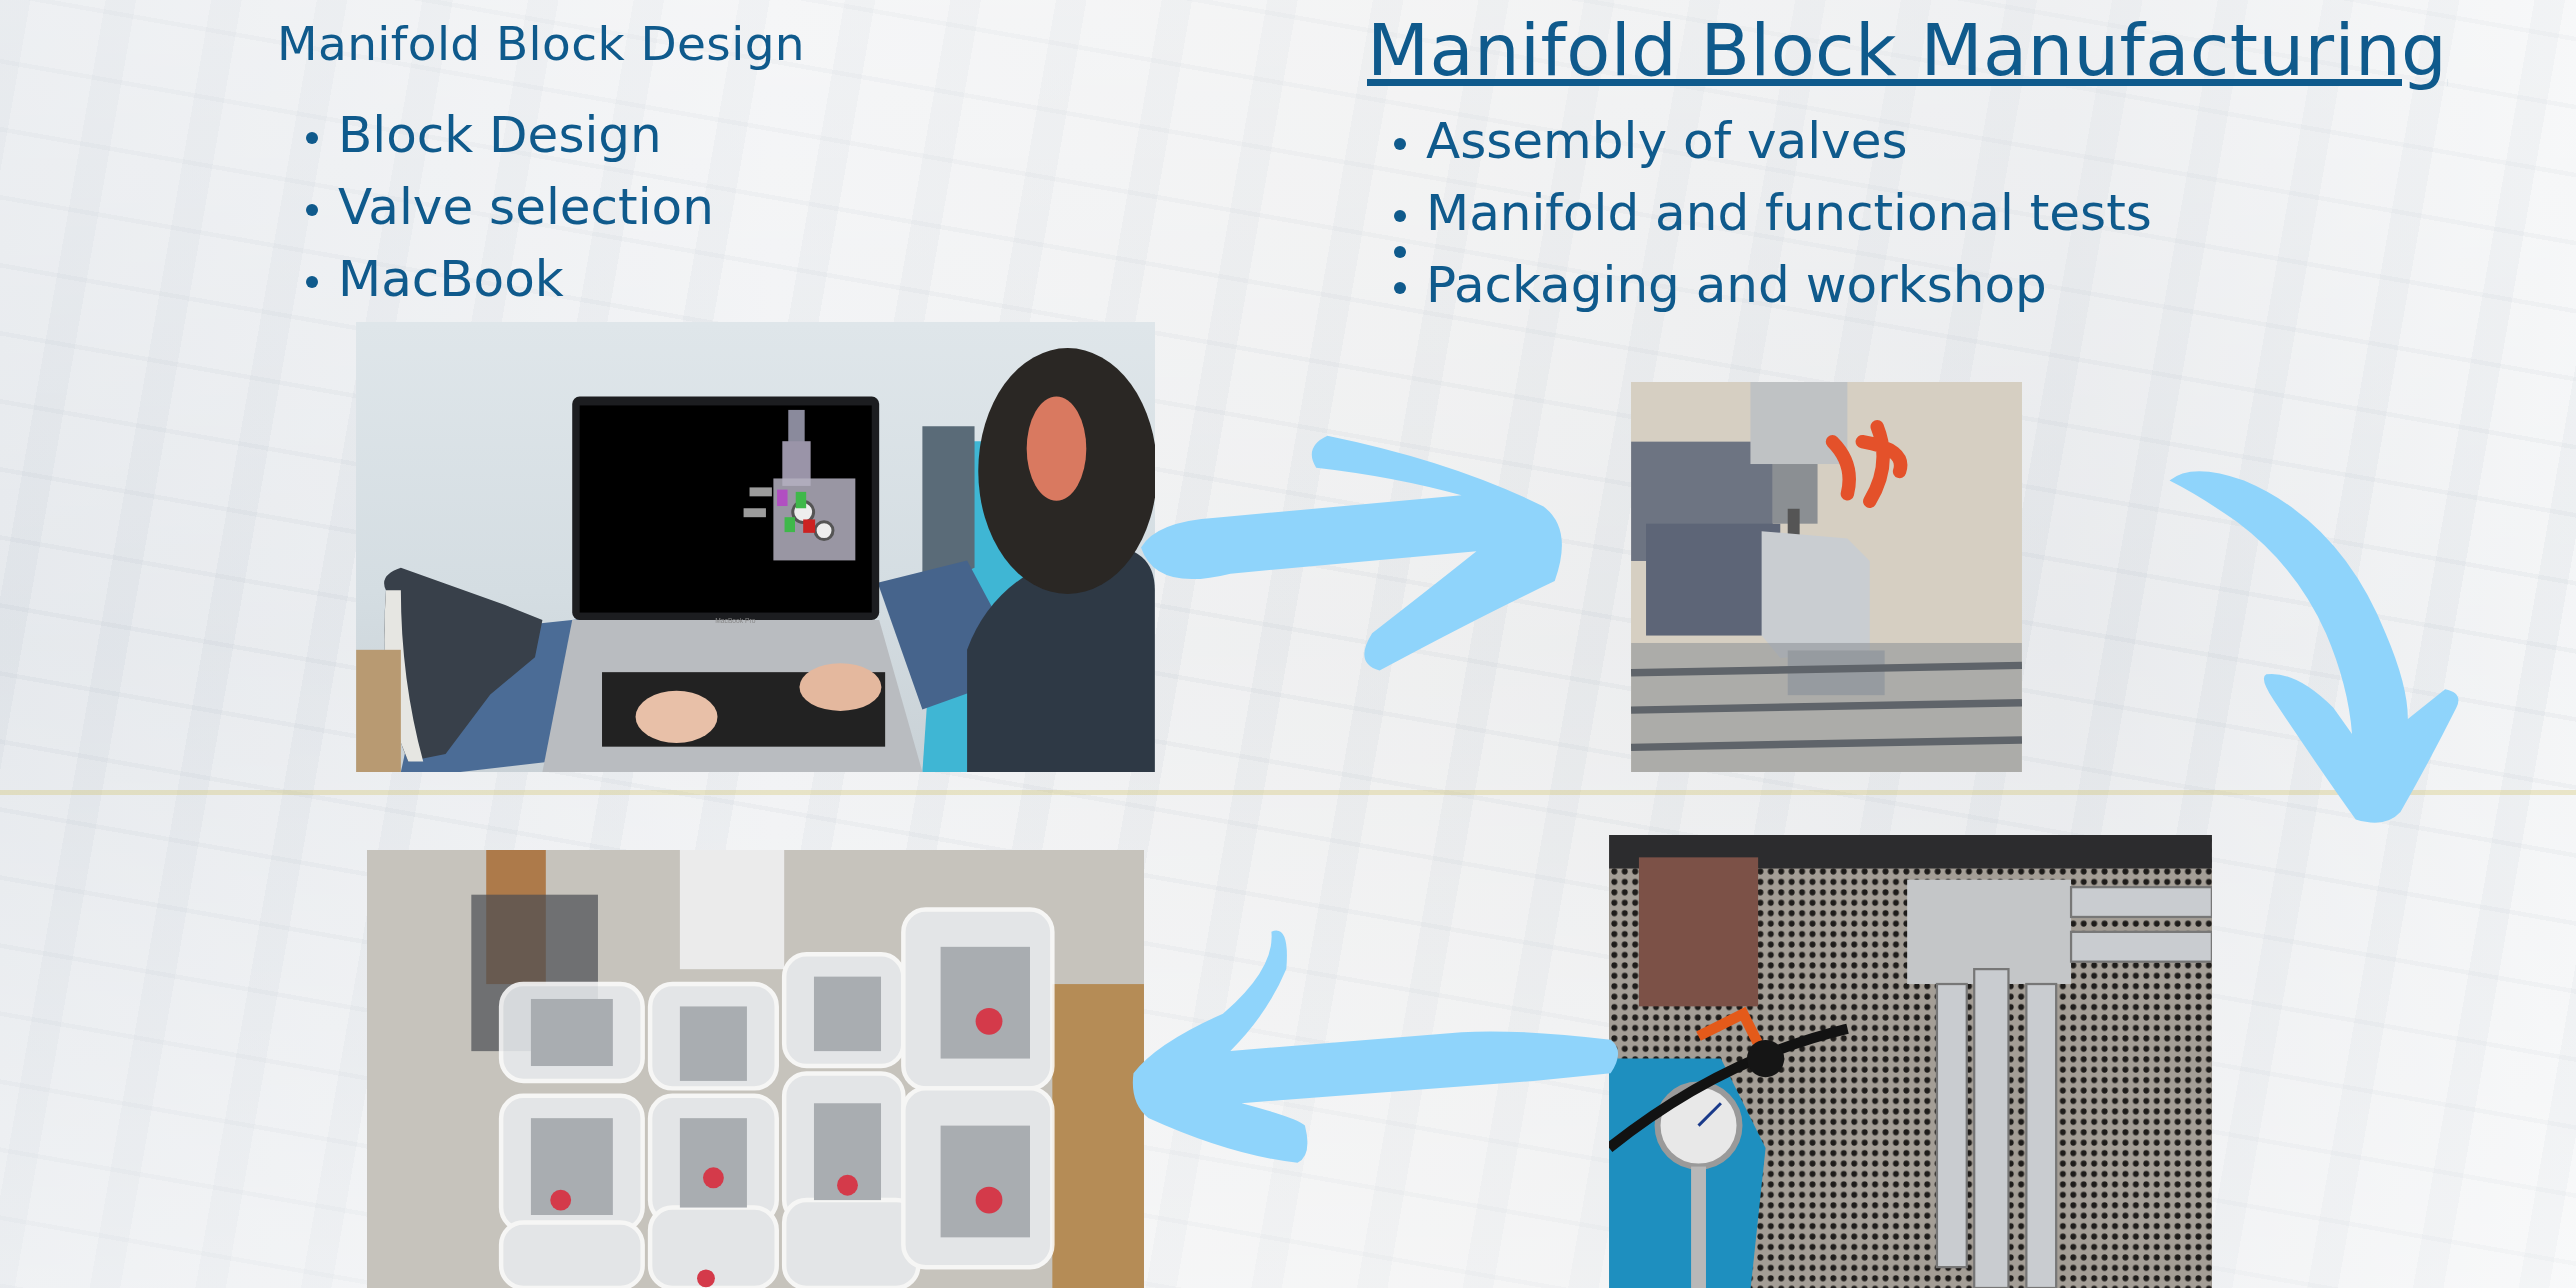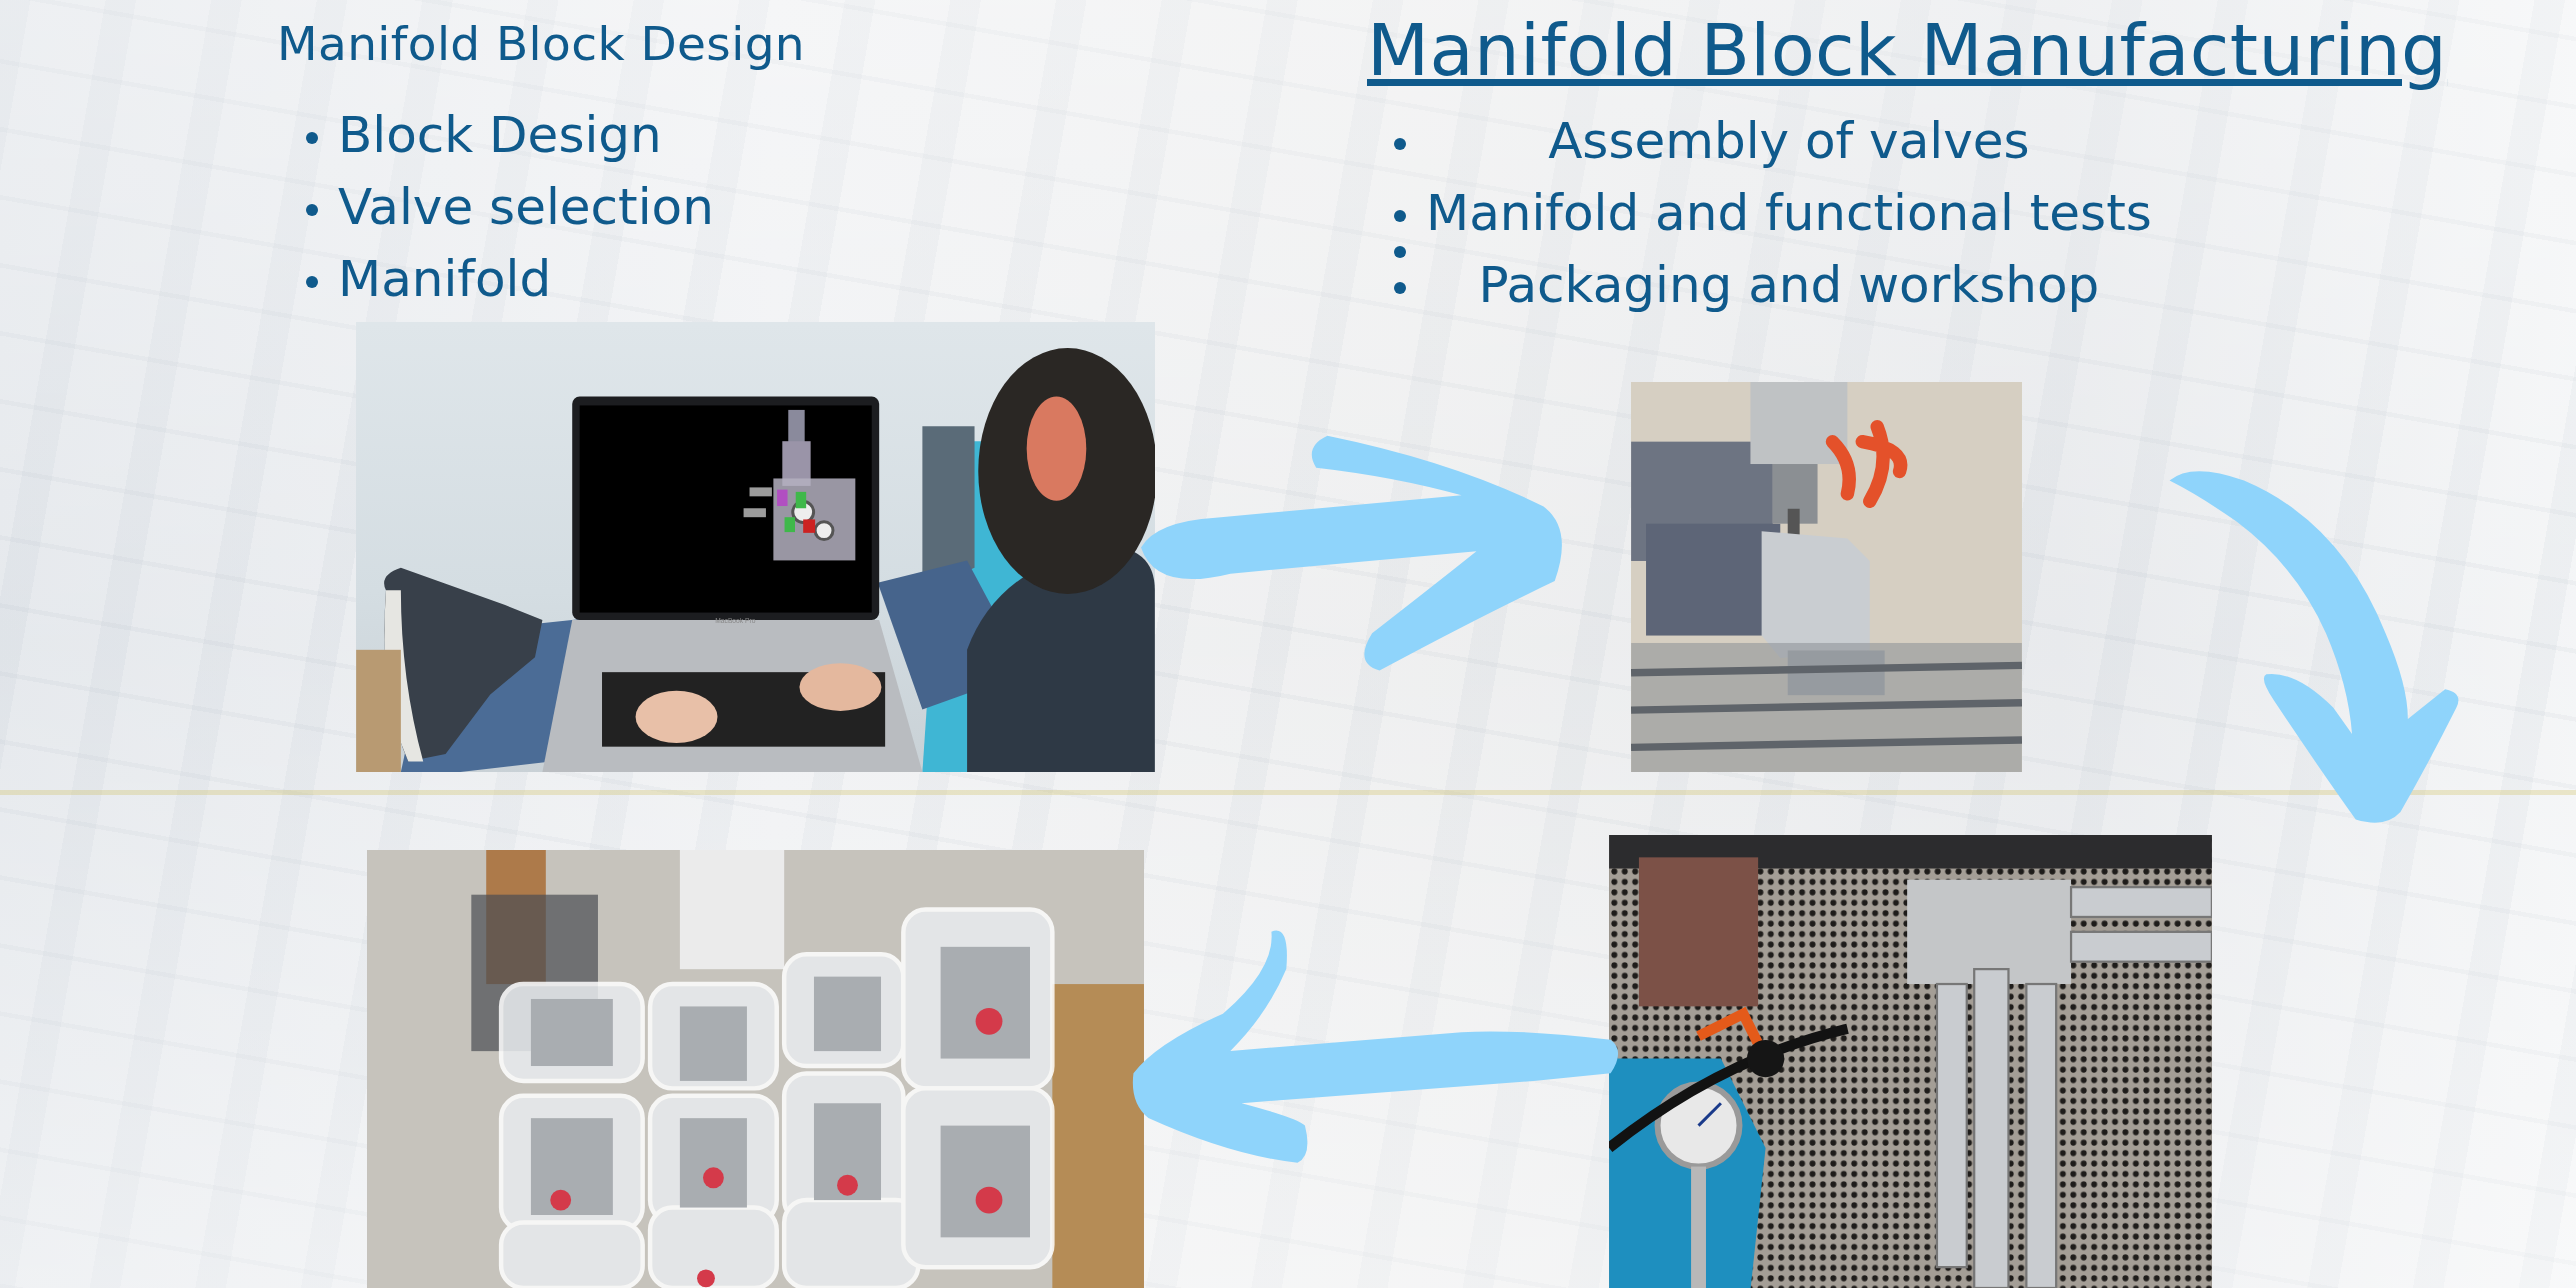--- a/index.html
+++ b/index.html
@@ -20,25 +20,25 @@
 </head>
 <body>
 
 <div class="bg"></div>
 <div class="bg-band" style="top:790px"></div>
 
 <div class="panel-title" style="left:277px;top:0px;font-size:47px;line-height:88px;">Manifold Block Design</div>
 <ul class="bullets" style="left:297px;top:95px;font-size:50px;line-height:72px;">
   <li><span class="dot"></span><span>Block Design</span></li>
   <li><span class="dot"></span><span>Valve selection</span></li>
-  <li><span class="dot"></span><span>Manifold</span></li>
+  <li><span class="dot"></span><span>MacBook</span></li>
 </ul>
 
 <div class="panel-title" style="left:1367px;top:6px;font-size:72px;line-height:88px;text-decoration:underline;">Manifold Block Manufacturing</div>
-<ul class="bullets" style="left:1385px;top:101px;font-size:50px;line-height:72px;text-align:center;">
+<ul class="bullets" style="left:1385px;top:101px;font-size:50px;line-height:72px;">
   <li><span class="dot"></span><span>Assembly of valves</span></li>
   <li><span class="dot"></span><span>Manifold and functional tests</span></li>
   <li><span class="dot"></span></li>
   <li><span class="dot"></span><span>Packaging and workshop</span></li>
 </ul>
 
 <div class="photo" style="left:356px;top:322px;width:799px;height:450px;background:linear-gradient(180deg,#dfe6ea 0%,#d4dde2 60%,#c9d1d6 100%);">
   <svg width="799" height="450" viewBox="0 0 1072 604">
 
     <path d="M790 160 L900 160 L1000 330 L960 604 L760 604 Z" fill="#3fb6d4"></path>

